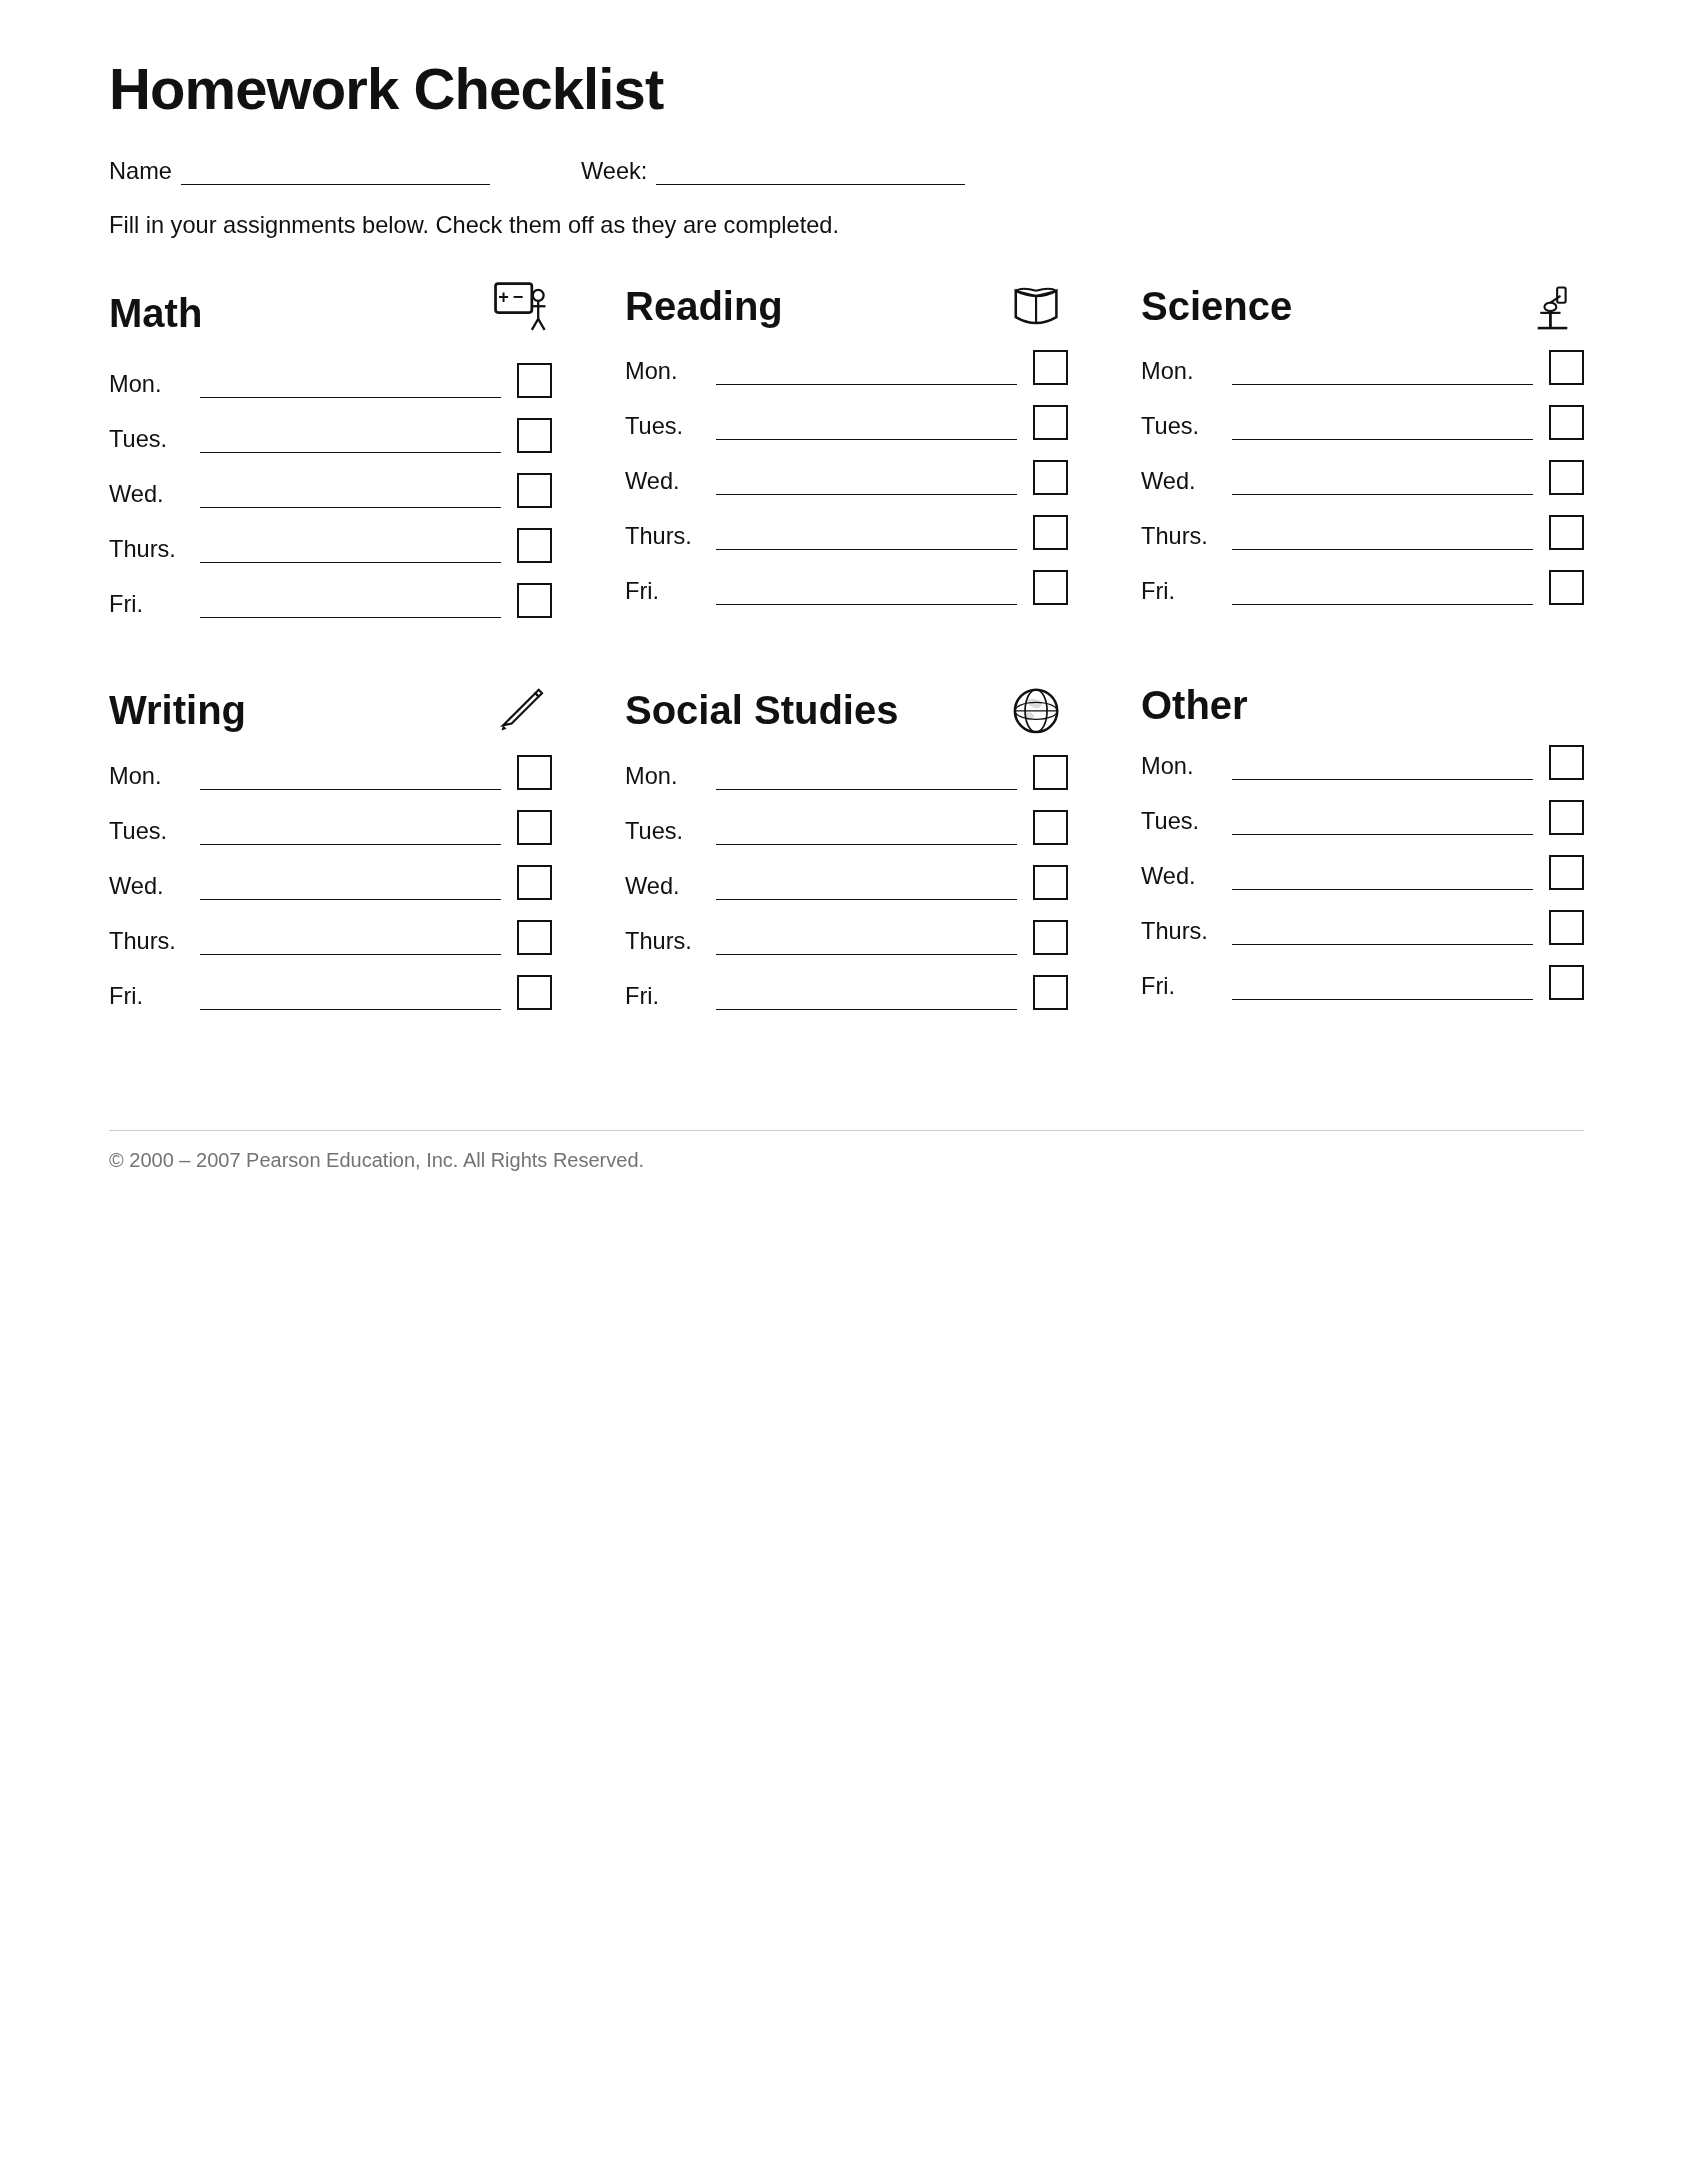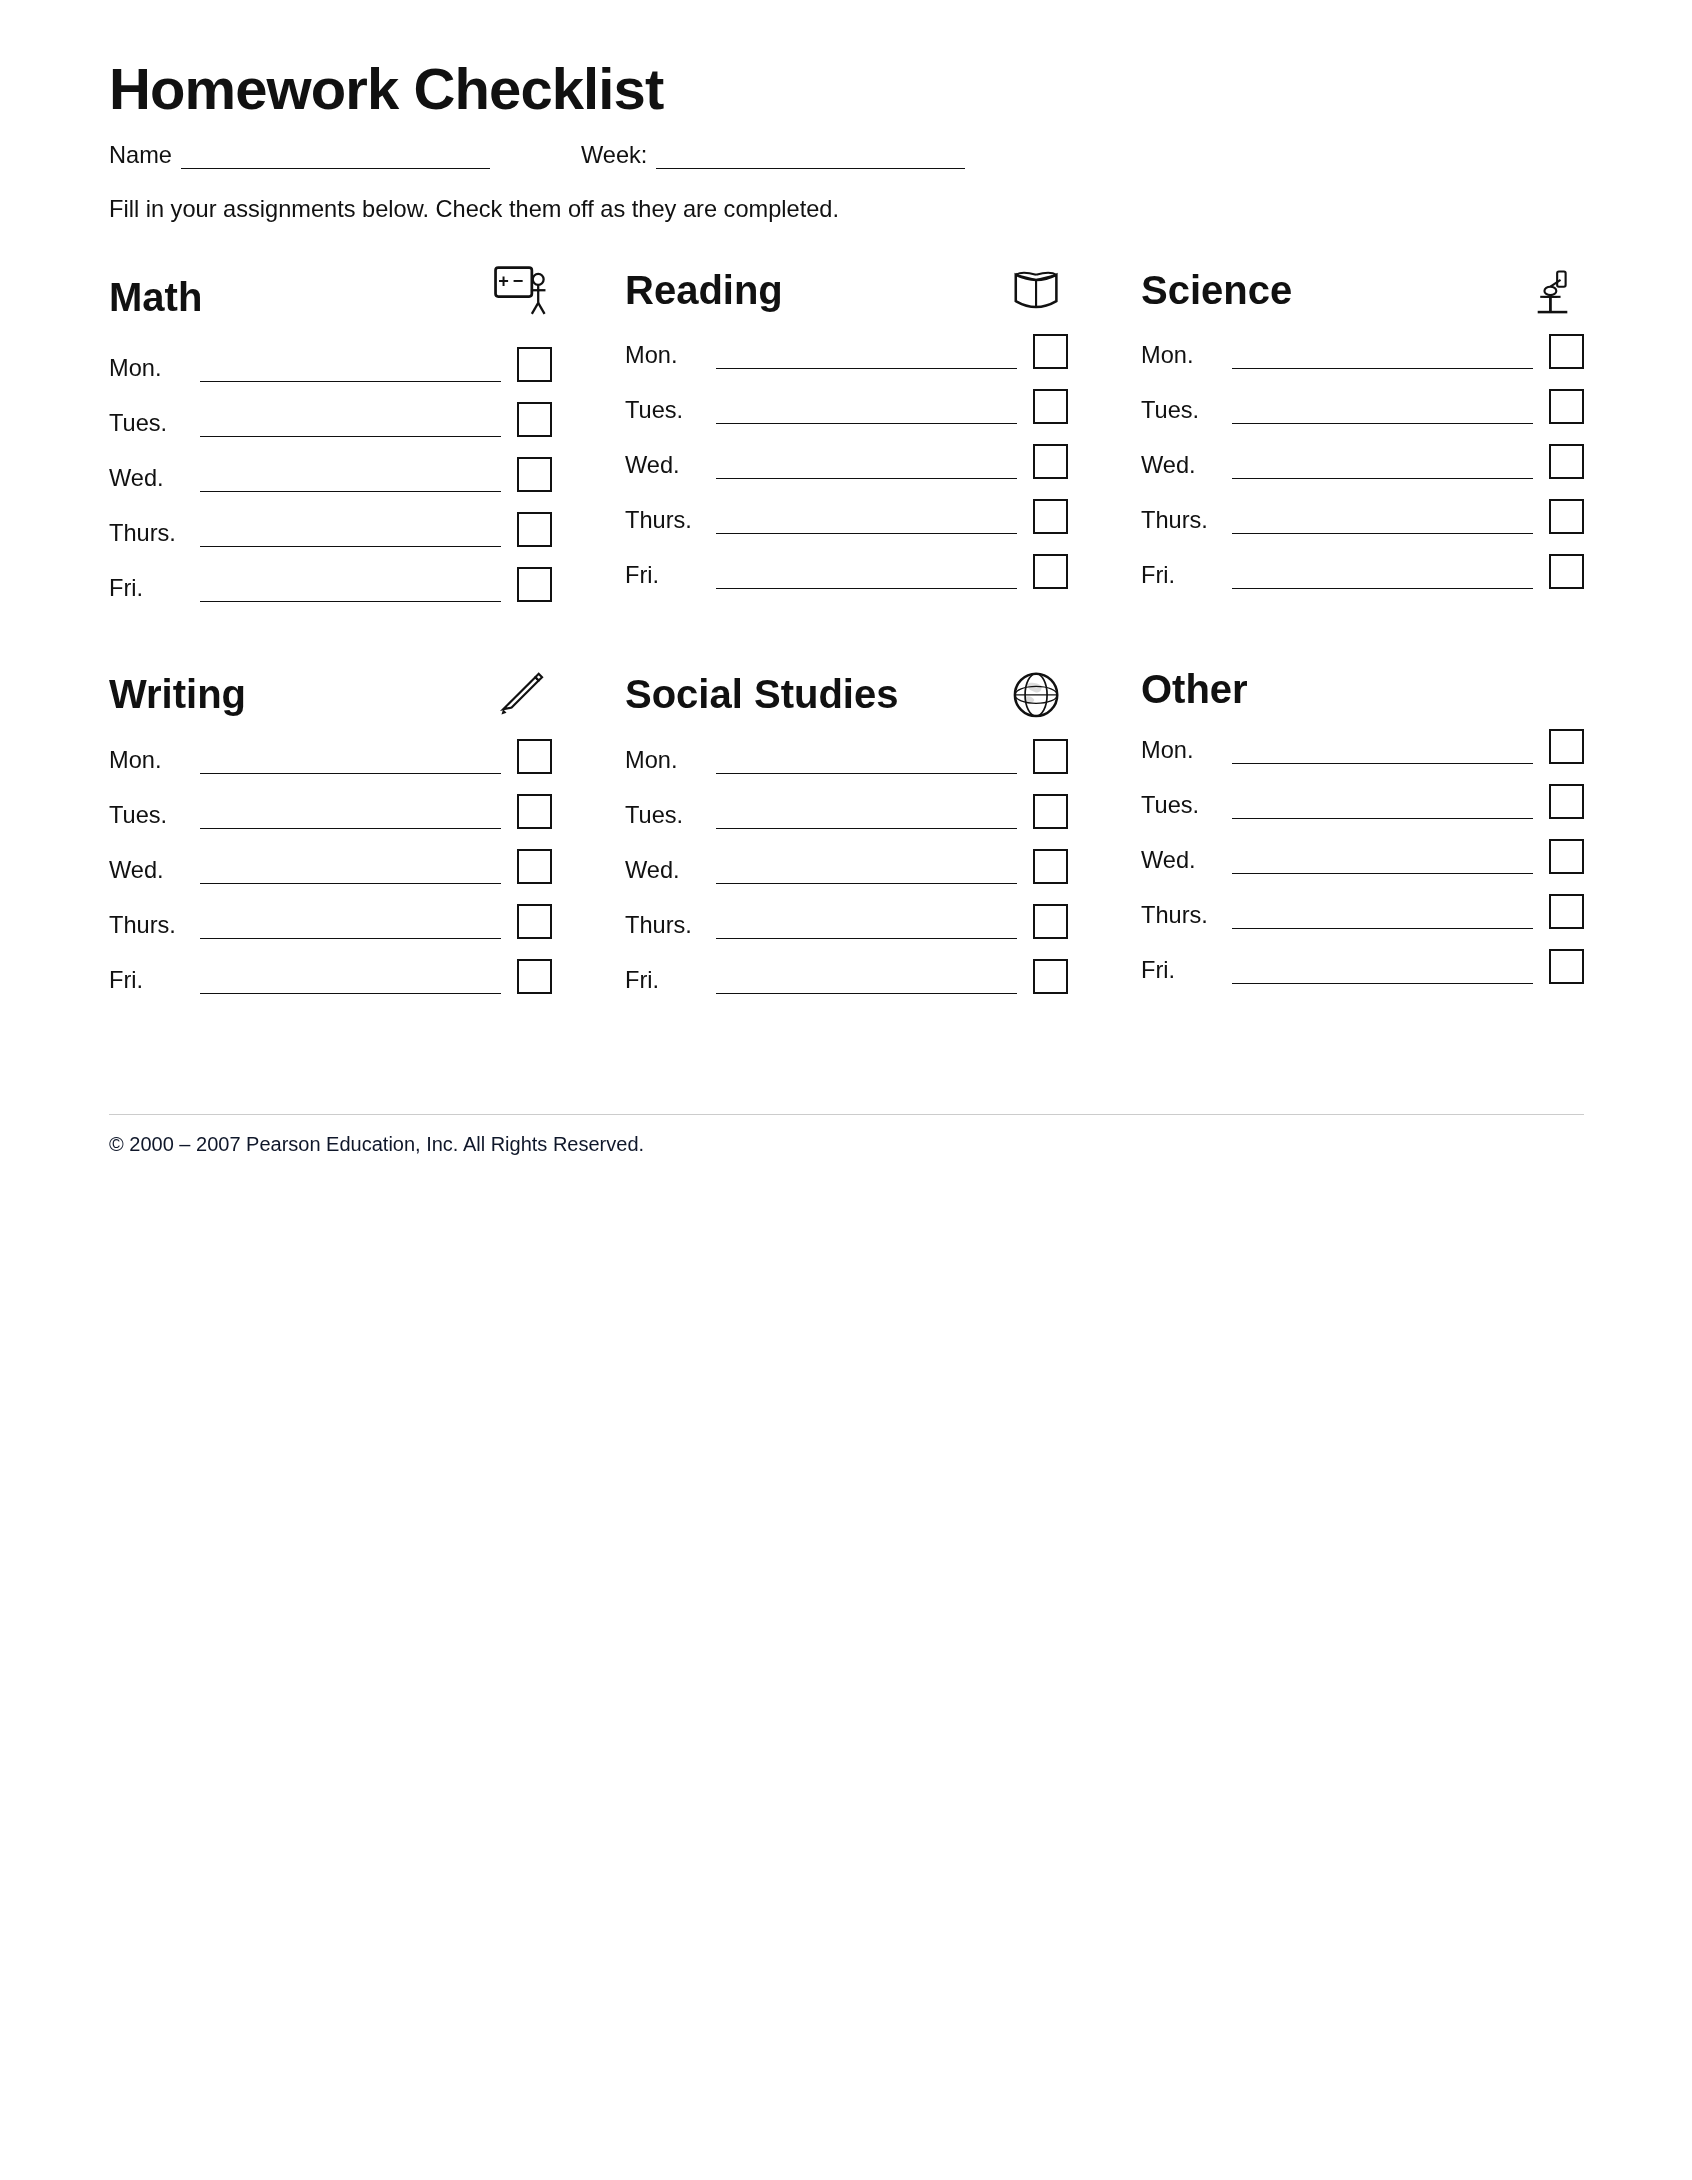--- a/index.html
+++ b/index.html
@@ -8,21 +8,21 @@
       font-family: Arial, Helvetica, sans-serif;
       color: #111;
       width: 1693px;
       min-height: 2180px;
       padding: 55px 109px 55px 109px;
     }
     h1.page-title {
       font-size: 58px;
       font-weight: 900;
       font-family: 'Arial Black', Arial, sans-serif;
-      margin-bottom: 20px;
+      margin-bottom: 36px;
       letter-spacing: -0.9px;
     }
     .header-fields {
       display: flex;
       align-items: flex-end;
       gap: 0;
       margin-bottom: 27px;
       font-size: 23.6px;
     }
     .header-fields .field-label {
@@ -94,21 +94,21 @@
     .checkbox {
       width: 35px;
       height: 35px;
       border: 2.7px solid #111;
       flex-shrink: 0;
       background: #fff;
     }
     .footer {
       margin-top: 55px;
       font-size: 20px;
-      color: #0f172a;
+      color: #737373;
       border-top: 0.9px solid #ccc;
       padding-top: 18px;
     }
 
     
     .math-icon {
       font-size: 40px;
       position: relative;
       display: inline-block;
     }

